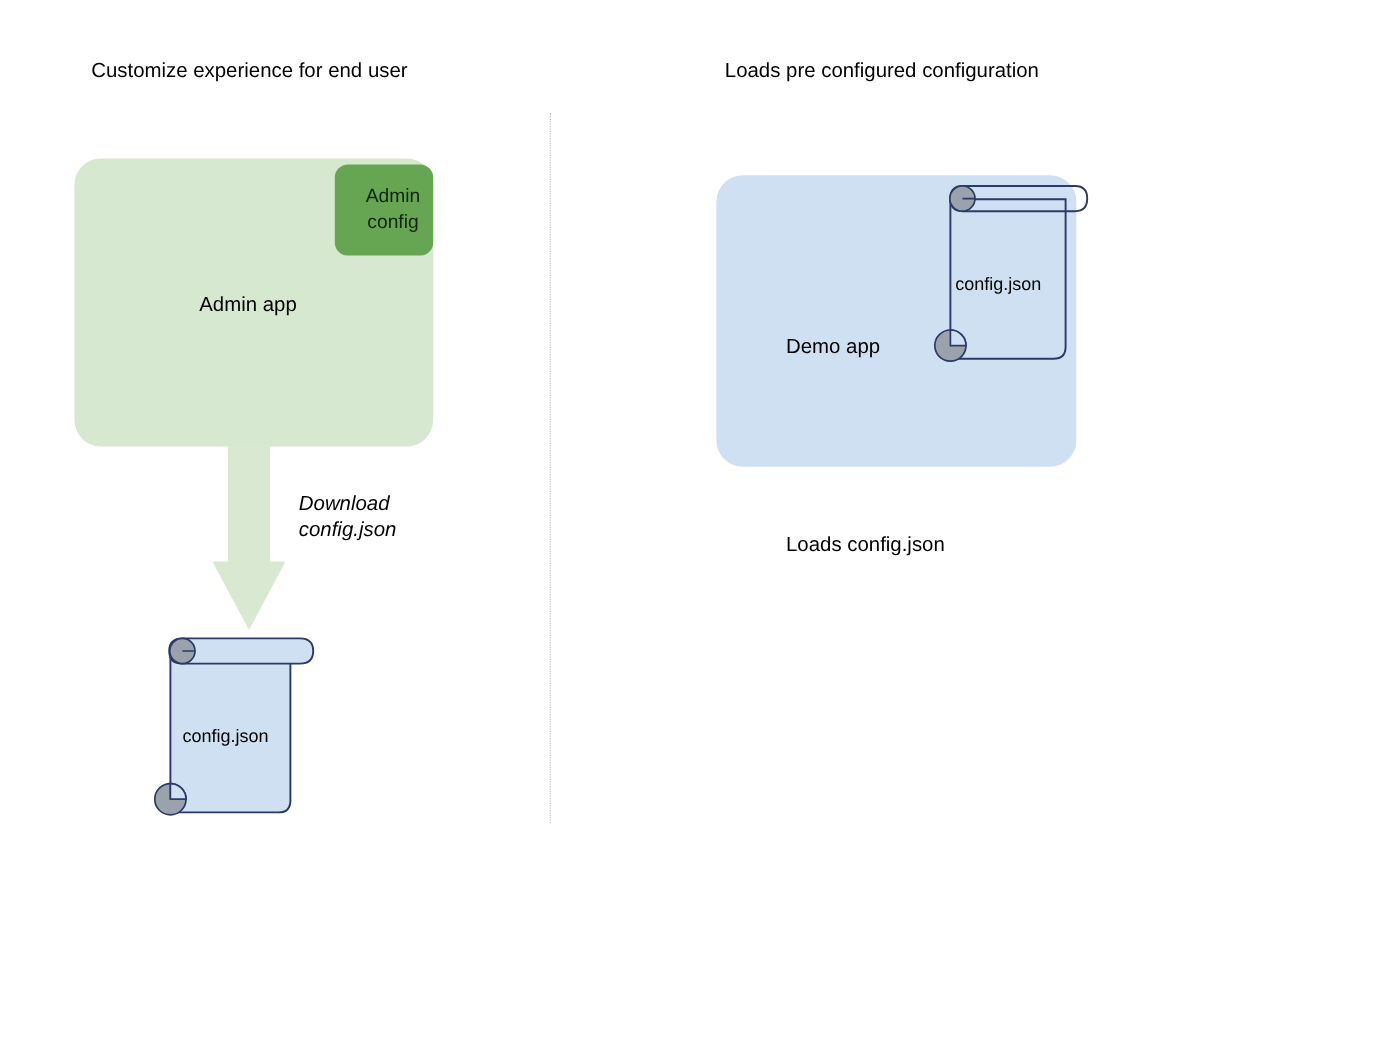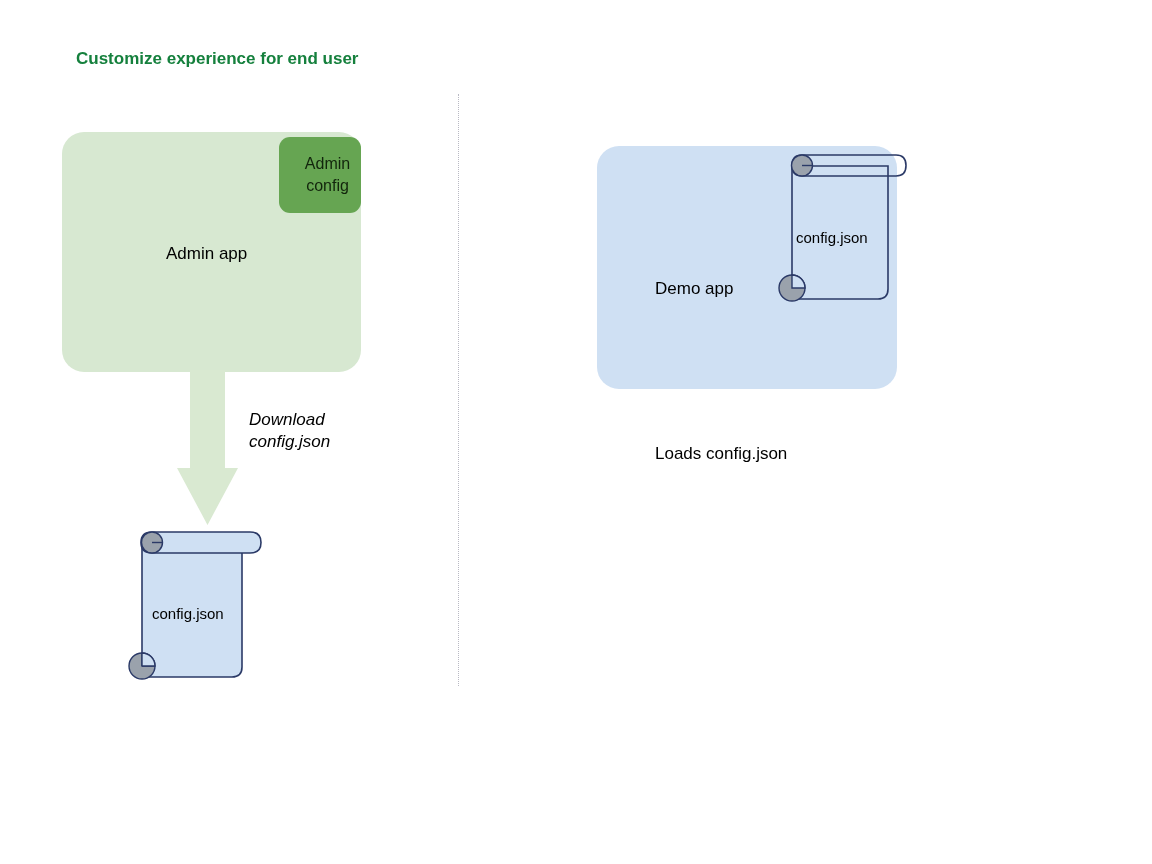--- a/index.html
+++ b/index.html
@@ -17,23 +17,22 @@
     color: #000000;
   }
   .canvas {
     position: absolute;
     inset: 0;
   }
   .heading {
     position: absolute;
     font-size: 17px;
     line-height: 20px;
-    color: #15803d;
-    white-space: nowrap;
-    font-weight: bold;
+    color: #000000;
+    white-space: nowrap;
   }
   #heading-left  { left: 76px;  top: 49px; }
   #heading-right { left: 604px; top: 49px; }
 
   .divider {
     position: absolute;
     left: 458px;
     top: 94px;
     width: 0;
     height: 592px;
@@ -134,20 +133,21 @@
     margin-left: 28px;
   }
 </style>
 </head>
 <body>
 
 <div class="canvas">
 
   <div class="heading" id="heading-left">Customize experience for end user</div>
 
+  <div class="heading" id="heading-right">Loads pre configured configuration</div>
 
   <div class="divider"></div>
 
   <div class="app-box" id="admin-app-box"></div>
 
   <div class="app-label" id="admin-app-label">Admin app</div>
 
   <div id="admin-panel-badge">
     <div class="badge-text">
       <span>Admin</span><br>

